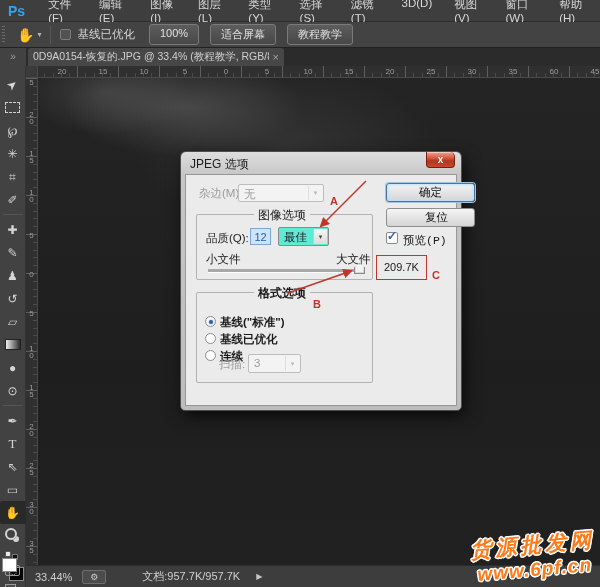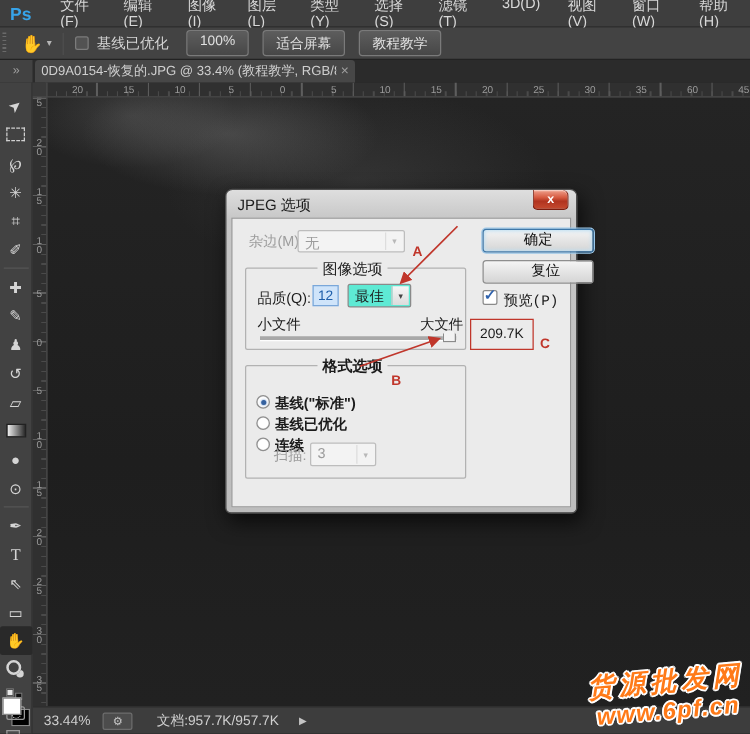--- a/index.html
+++ b/index.html
@@ -137,21 +137,21 @@
   
   .annsvg { position:absolute; left:0; top:0; width:600px; height:587px; z-index:40; pointer-events:none; }
   .annsvg text { fill:#c0362b; font-size:11px; font-weight:bold; font-family:"Liberation Sans",sans-serif; }
 
   
   .statusbar { position:absolute; left:26px; right:0; top:565px; height:22px; background:#3d3d3d;
                border-top:1px solid #2d2d2d; display:flex; align-items:center; z-index:5; }
   .statusbar .zoomv { font-size:11px; color:#cfcfcf; margin-left:9px; }
   .syncicon { margin-left:10px; width:24px; height:14px; background:#4c4c4c; border:1px solid #6d6d6d;
               border-radius:2px; color:#c9c9c9; font-size:9px; text-align:center; line-height:13px; }
-  .docinfo { font-size:11px; color:#cfcfcf; margin-left:19px; }
+  .docinfo { font-size:11px; color:#cfcfcf; margin-left:36px; }
   .expander { font-size:8px; color:#c5c5c5; margin-left:16px; }
 
   
   .watermark { position:absolute; right:4px; bottom:6px; z-index:60; text-align:center;
                transform:rotate(-5deg); color:#ff7a18; font-weight:bold; font-style:italic;
                text-shadow:-1.5px 0 #fff,1.5px 0 #fff,0 -1.5px #fff,0 1.5px #fff,
                            -1px -1px #fff,1px 1px #fff,-1px 1px #fff,1px -1px #fff; }
   .watermark .l1 { font-size:21px; letter-spacing:4px; }
   .watermark .l2 { font-size:19px; letter-spacing:1px; }
 </style>

